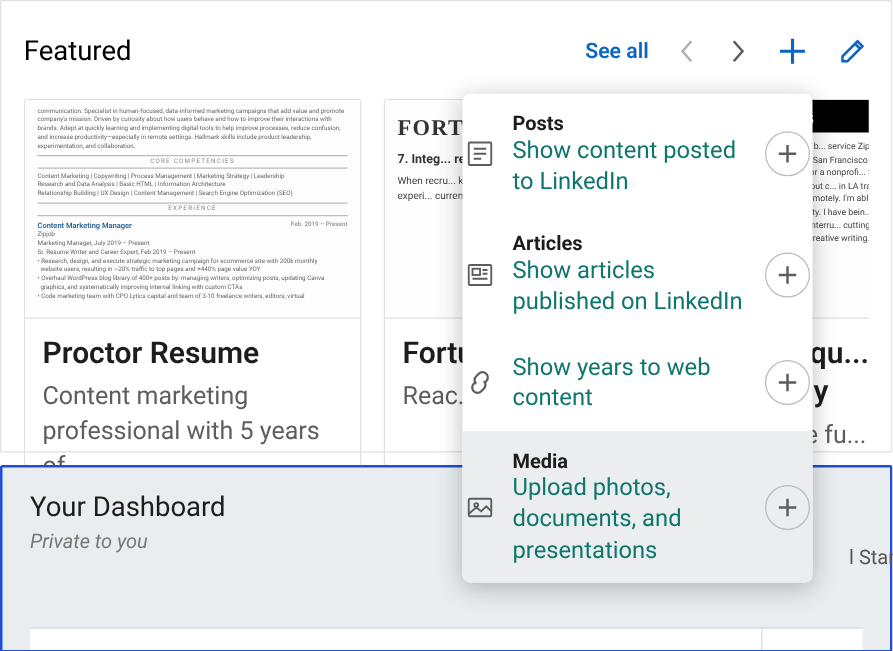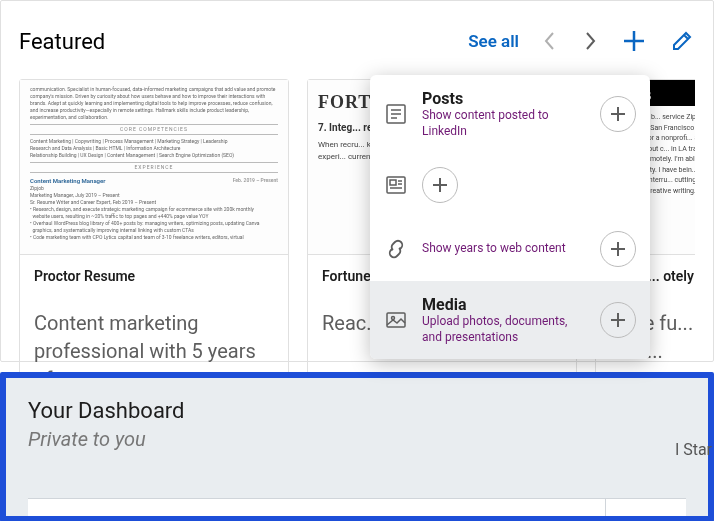--- a/index.html
+++ b/index.html
@@ -109,40 +109,40 @@
     padding: 4px 8px;
     height: 26px;
   }
   .forbes-body {
     padding: 6px 8px;
     font-size: 7px;
     line-height: 1.5;
     color: #444;
   }
   .card-body { padding: 12px 14px; }
-  .card-title { font-size: 14px; font-weight: 600; color: #1d1d1d; margin-bottom: 24px; line-height: 1.3; }
+  .card-title { font-size: 24px; font-weight: 600; color: #1d1d1d; margin-bottom: 4px; line-height: 1.3; }
   .card-desc { font-size: 20px; color: #5e5e5e; line-height: 1.4; }
 
   
   .resume-block { font-size: 5px; color: #666; }
   .resume-heading { text-align: center; font-size: 5px; color: #888; letter-spacing: 1px; border-top: 0.5px solid #bbb; border-bottom: 0.5px solid #bbb; margin: 3px 0; padding: 1px 0; }
   .resume-role { color: #2a6496; font-size: 6px; font-weight: 600; margin-top: 4px; }
   .resume-date { float: right; color: #999; font-size: 5px; }
 
   .dashboard-section {
     margin-top: 10px;
     background: #e9edf0;
-    border: 6px solid #1d4ed8;
+    border: 2px solid #1d4ed8;
     border-radius: 2px;
     padding: 20px 22px;
     height: 150px;
     position: relative;
   }
   .dash-title { font-size: 22px; font-weight: 400; color: #1d1d1d; }
-  .dash-sub { font-size: 20px; font-style: italic; color: #777; margin-top: 4px; }
+  .dash-sub { font-size: 16px; font-style: italic; color: #777; margin-top: 4px; }
   .dash-boxes {
     position: absolute;
     bottom: 0;
     left: 22px;
     right: 22px;
     height: 18px;
     border-top: 1px solid #d0d5da;
     display: flex;
   }
   .dash-box-left { flex: 1; border-right: 1px solid #d0d5da; background: #fff; }
@@ -156,40 +156,40 @@
     left: 370px;
     width: 280px;
     background: #fff;
     border-radius: 6px;
     box-shadow: 0 4px 20px rgba(0,0,0,0.25);
     z-index: 10;
   }
   .menu-item {
     display: flex;
     align-items: center;
-    padding: 14px 14px;
+    padding: 14px 2px;
     gap: 14px;
     cursor: pointer;
   }
   .menu-item:last-child {
     background: #ebedef;
     border-radius: 0 0 6px 6px;
   }
   .menu-icon {
     width: 24px;
     height: 24px;
     flex-shrink: 0;
     color: #5e5e5e;
     display: flex;
     align-items: center;
     justify-content: center;
   }
   .menu-text { flex: 1; }
   .menu-title { font-size: 16px; font-weight: 700; color: #1d1d1d; }
-  .menu-desc { font-size: 12px; color: #701a75; line-height: 1.3; }
+  .menu-desc { font-size: 19px; color: #0f766e; line-height: 1.3; }
   .menu-add {
     width: 36px; height: 36px;
     border: 1px solid #bbb;
     border-radius: 50%;
     display: flex;
     align-items: center;
     justify-content: center;
     color: #5e5e5e;
     flex-shrink: 0;
   }
@@ -315,20 +315,24 @@
     <div class="menu-item">
       <div class="menu-icon">
         <svg width="22" height="22" viewBox="0 0 22 22" fill="none" stroke="currentColor" stroke-width="1.5">
             <rect x="2" y="3" width="18" height="16" rx="1"></rect>
             <rect x="5" y="6" width="6" height="5"></rect>
             <line x1="13" y1="7" x2="17" y2="7"></line>
             <line x1="13" y1="10" x2="17" y2="10"></line>
             <line x1="5" y1="14" x2="17" y2="14"></line>
           </svg>
       </div>
+      <div class="menu-text">
+        <div class="menu-title">Articles</div>
+        <div class="menu-desc">Show articles published on LinkedIn</div>
+      </div>
       <div class="menu-add">
         <svg width="18" height="18" viewBox="0 0 18 18" fill="none" stroke="currentColor" stroke-width="2">
             <path d="M9 2 V16 M2 9 H16"></path>
           </svg>
       </div>
     </div>
     <div class="menu-item">
       <div class="menu-icon">
         <svg width="22" height="22" viewBox="0 0 22 22" fill="none" stroke="currentColor" stroke-width="1.8">
             <path d="M8 12 a4 4 0 0 1 0-6 l2-2 a4 4 0 0 1 6 6 l-1 1 M14 10 a4 4 0 0 1 0 6 l-2 2 a4 4 0 0 1 -6 -6 l1-1"></path>

